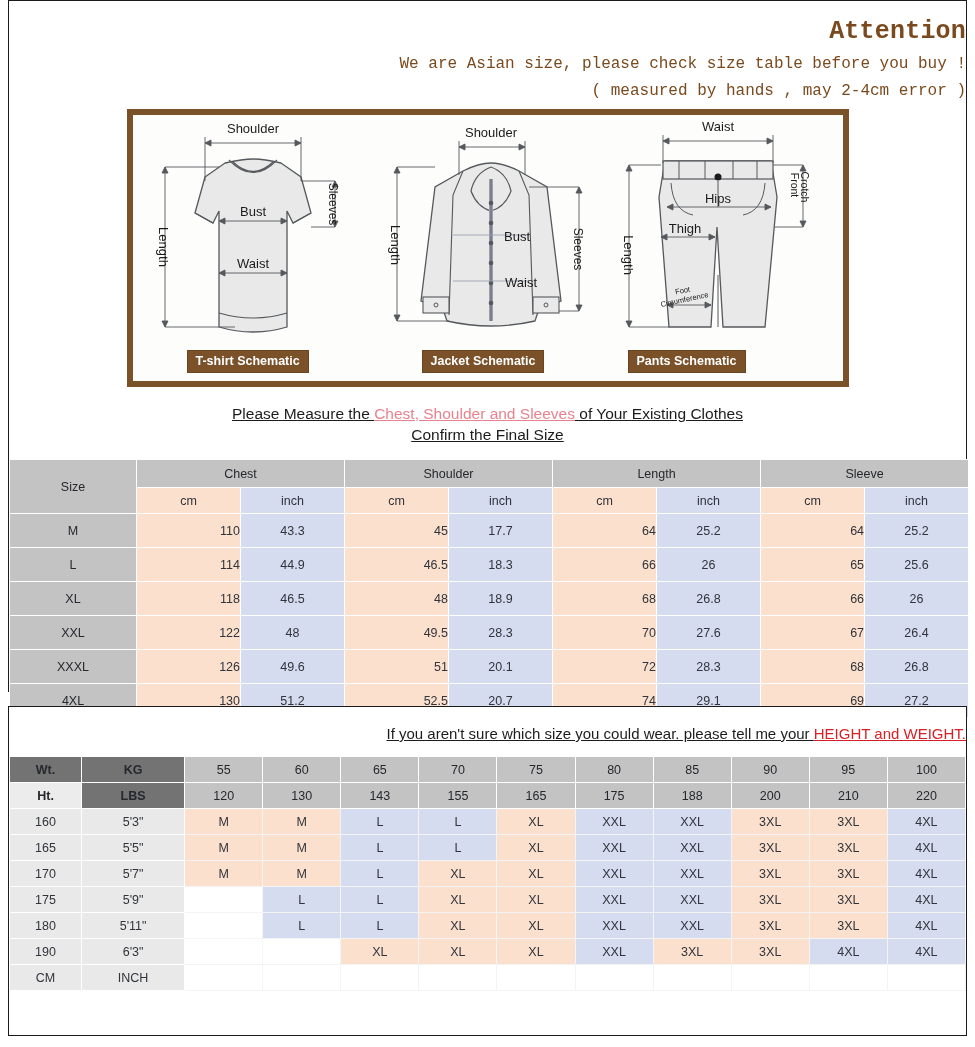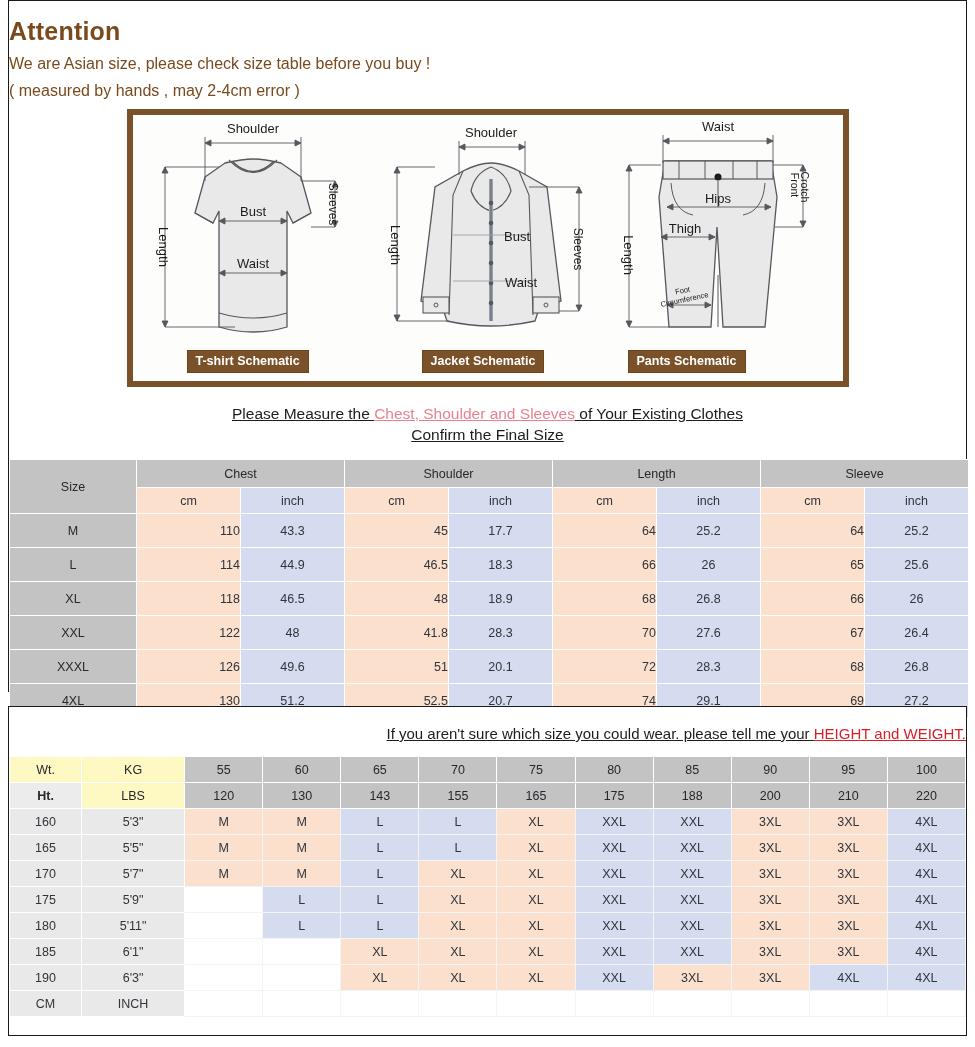--- a/index.html
+++ b/index.html
@@ -25,21 +25,21 @@
   
   .card {
     border: 1px solid #1a1a1a;
     background: #ffffff;
     box-sizing: border-box;
   }
   #card-top { height: 692px; }
   #card-bottom { margin-top: 14px; height: 330px; }
 
   
-  .attn-wrap { padding-top: 16px; text-align: left; }
+  .attn-wrap { padding-top: 16px; text-align: right; font-family: Liberation Mono, monospace; }
   .attn-title {
     color: #7a4a1e;
     font-size: 25px;
     font-weight: bold;
     letter-spacing: .2px;
     margin: 0 0 9px 0;
   }
   .attn-line {
     color: #7a4a1e;
     font-size: 16px;
@@ -112,21 +112,21 @@
   #size-table .size-cell { background: #c3c3c3; color: #26282d; }
   #size-table .u-cm { background: #fbe0ce; }
   #size-table .u-inch { background: #d5dcef; }
   #size-table td.cm { background: #fbe0ce; text-align: right; }
   #size-table td.inch { background: #d5dcef; }
   #size-table .tall { height: 33px; }
 
   
   #fit-table { margin-top: 14px; }
   #fit-table td { height: 25px; }
-  #fit-table .hd-grey { background: #fef9c3; color: #26282d; font-weight: normal; }
+  #fit-table .hd-grey { background: #737373; color: #26282d; font-weight: bold; }
   #fit-table .hd-grey-num { background: #c3c3c3; color: #26282d; margin-top: 47px; }
   #fit-table .hd-light { background: #ececec; color: #26282d; font-weight: bold; }
   #fit-table .rh { background: #e9e9e9; color: #31343b; }
   #fit-table .c-peach { background: #fbe0ce; }
   #fit-table .c-blue { background: #d5dcef; }
   #fit-table .c-empty { background: #ffffff; }
   #fit-table td { border: 1px solid #f4f4f4; }
   #fit-table .rh, #fit-table .hd-grey, #fit-table .hd-grey-num, #fit-table .hd-light { border: 1px solid #ffffff; }
 
   .fit-note {
@@ -379,21 +379,21 @@
             <td class="inch tall">18.9</td>
             <td class="cm tall">68</td>
             <td class="inch tall">26.8</td>
             <td class="cm tall">66</td>
             <td class="inch tall">26</td>
           </tr>
           <tr>
             <td class="size-cell tall">XXL</td>
             <td class="cm tall">122</td>
             <td class="inch tall">48</td>
-            <td class="cm tall">41.8</td>
+            <td class="cm tall">49.5</td>
             <td class="inch tall">28.3</td>
             <td class="cm tall">70</td>
             <td class="inch tall">27.6</td>
             <td class="cm tall">67</td>
             <td class="inch tall">26.4</td>
           </tr>
           <tr>
             <td class="size-cell tall">XXXL</td>
             <td class="cm tall">126</td>
             <td class="inch tall">49.6</td>
@@ -530,34 +530,20 @@
             <td class="c-blue">L</td>
             <td class="c-peach">XL</td>
             <td class="c-peach">XL</td>
             <td class="c-blue">XXL</td>
             <td class="c-blue">XXL</td>
             <td class="c-peach">3XL</td>
             <td class="c-peach">3XL</td>
             <td class="c-blue">4XL</td>
           </tr>
           <tr>
-            <td class="rh">185</td>
-            <td class="rh">6'1"</td>
-            <td class="c-empty"></td>
-            <td class="c-empty"></td>
-            <td class="c-peach">XL</td>
-            <td class="c-peach">XL</td>
-            <td class="c-peach">XL</td>
-            <td class="c-blue">XXL</td>
-            <td class="c-blue">XXL</td>
-            <td class="c-peach">3XL</td>
-            <td class="c-peach">3XL</td>
-            <td class="c-blue">4XL</td>
-          </tr>
-          <tr>
             <td class="rh">190</td>
             <td class="rh">6'3"</td>
             <td class="c-empty"></td>
             <td class="c-empty"></td>
             <td class="c-peach">XL</td>
             <td class="c-peach">XL</td>
             <td class="c-peach">XL</td>
             <td class="c-blue">XXL</td>
             <td class="c-peach">3XL</td>
             <td class="c-peach">3XL</td>

